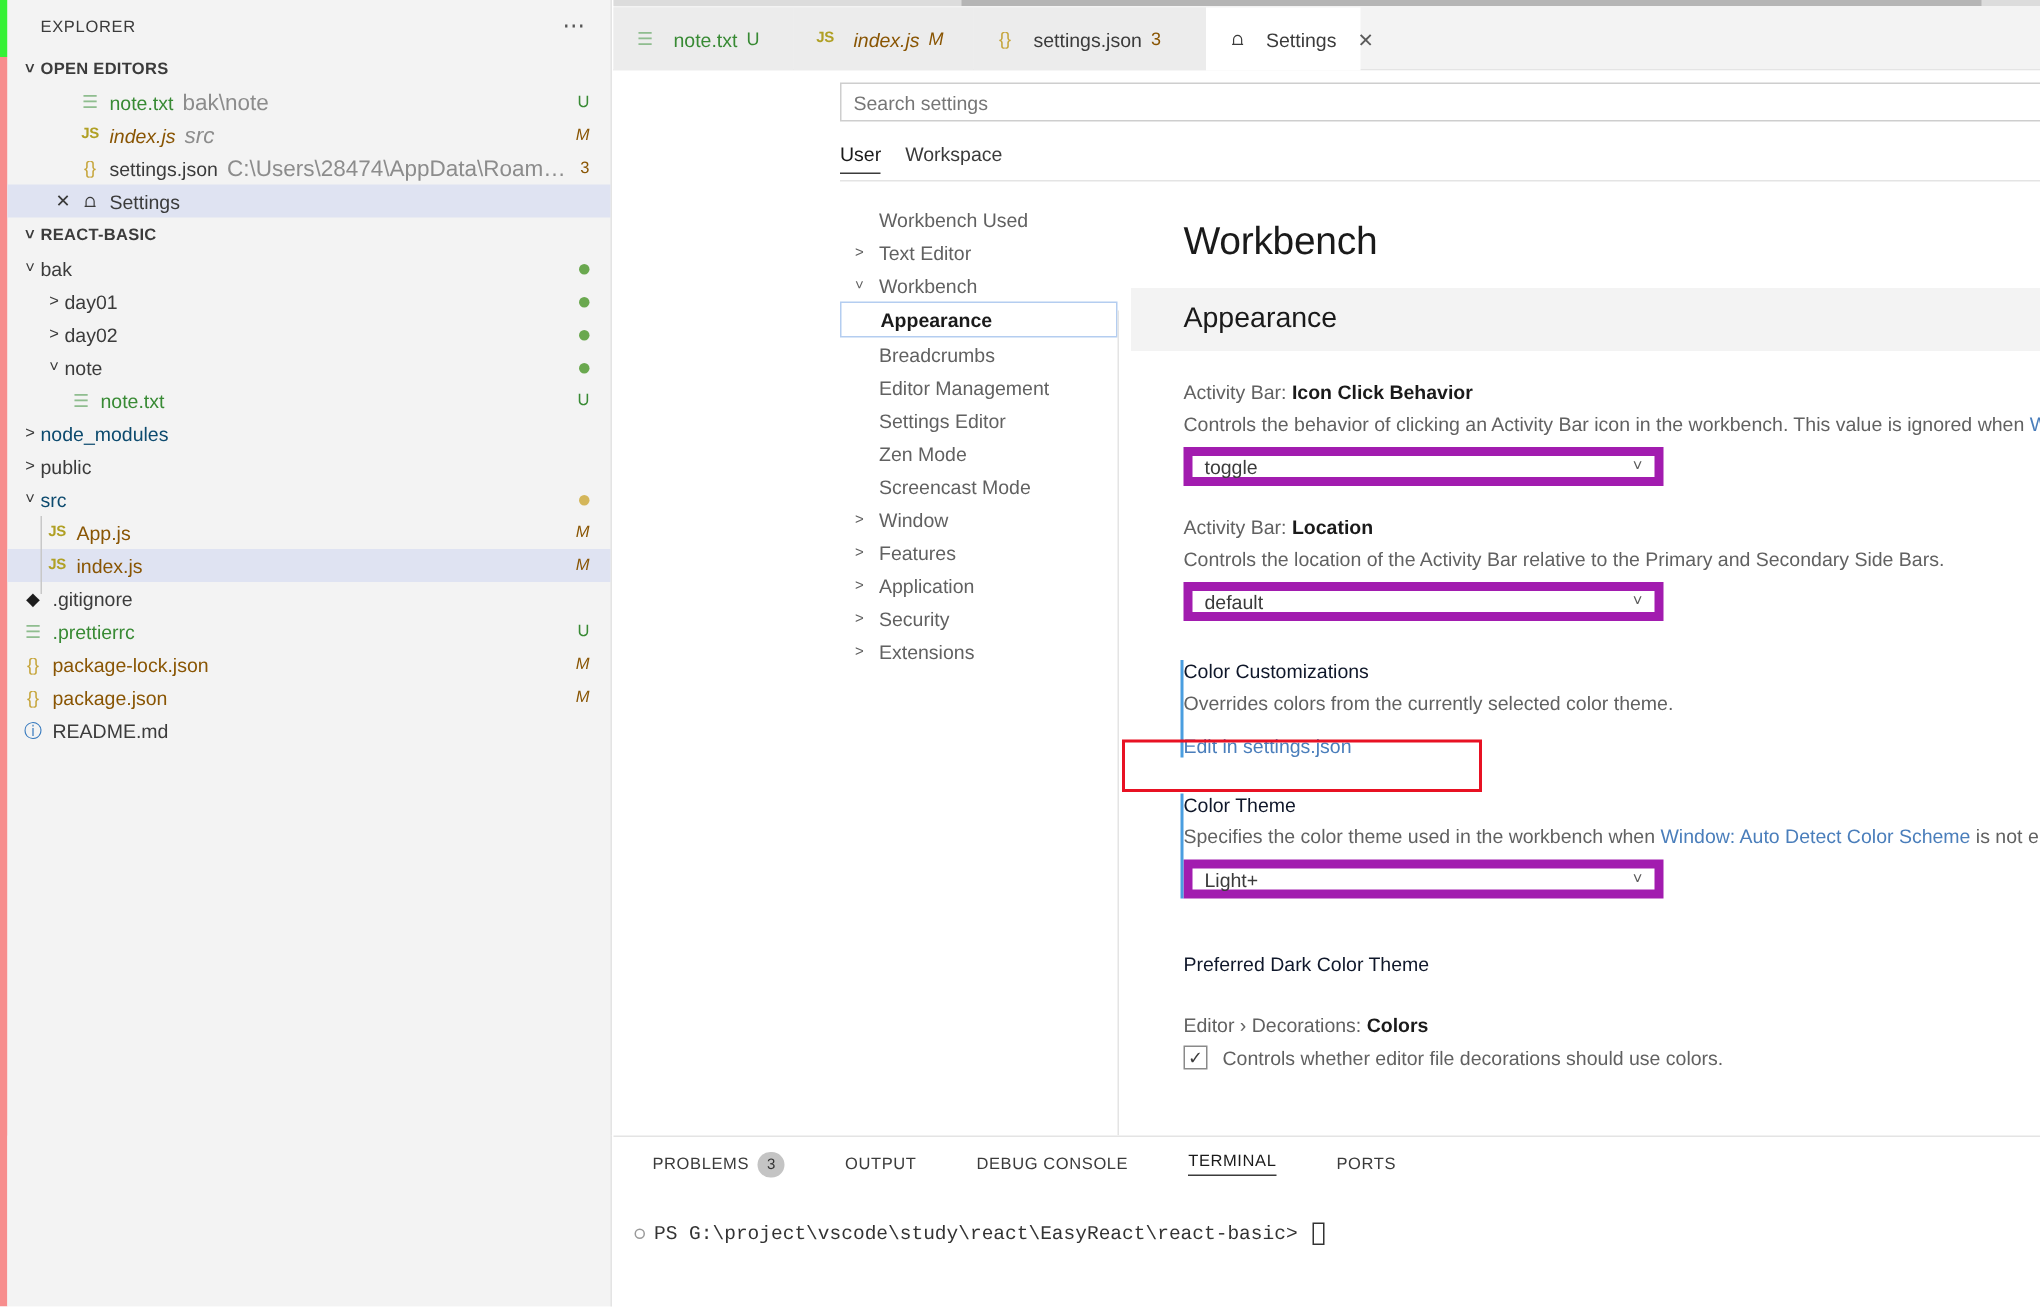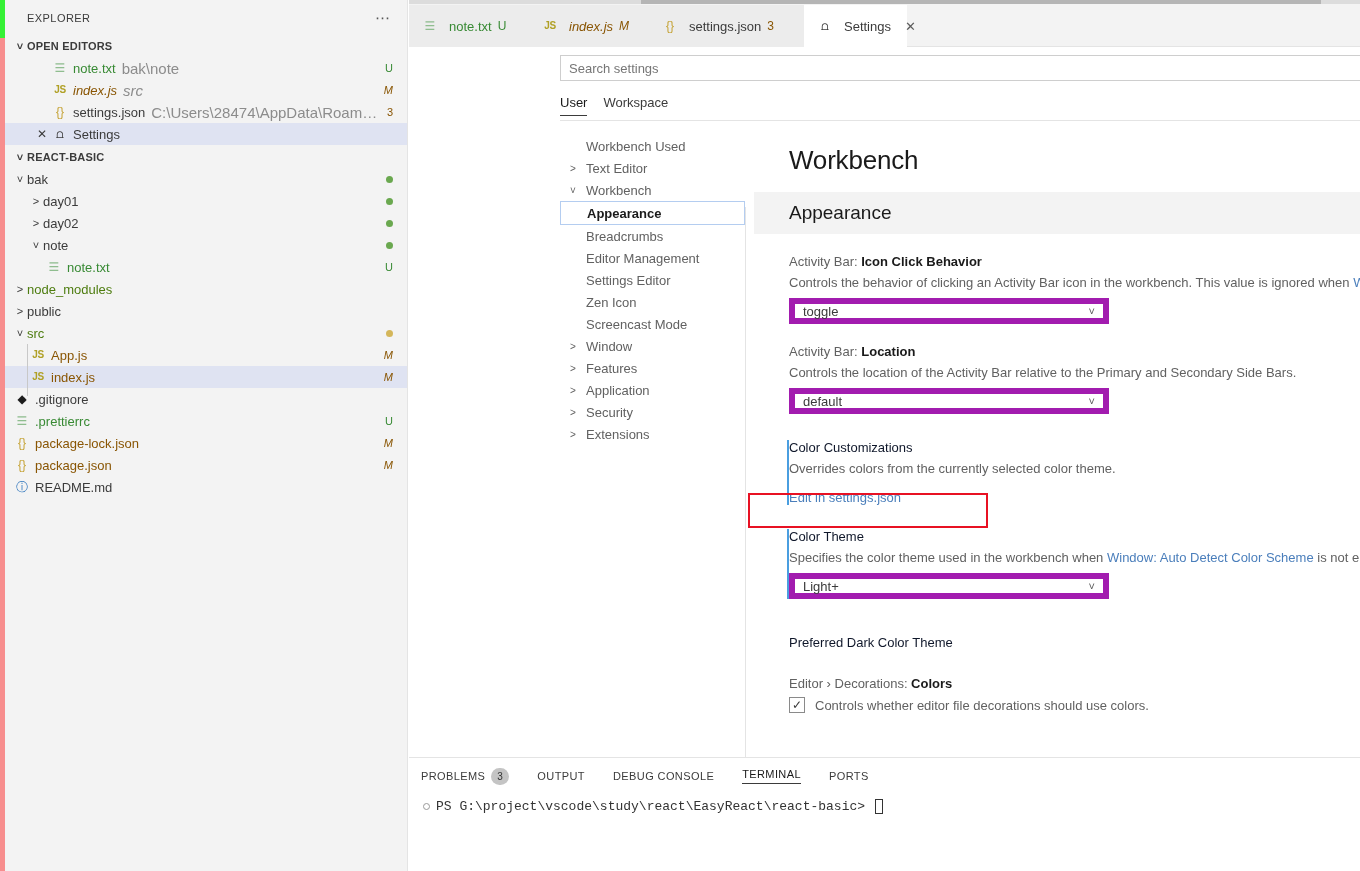--- a/index.html
+++ b/index.html
@@ -56,21 +56,21 @@
   .row {
     height: 22px; display: flex; align-items: center;
     padding-right: 14px; white-space: nowrap; cursor: default;
     font-size: 13px;
   }
   .row.sel { background: #dfe3f2; }
   .row .name { color: #3b3b3b; }
   .row .name.green  { color: #388a34; }
   .row .name.italic { font-style: italic; }
   .row .name.mod    { color: #895503; }
-  .row .name.dim    { color: #4d7c0f; }
+  .row .name.dim    { color: #0c4a6e; }
   .row .sub {
     color: #8c8c8c; font-size: 15px; margin-left: 6px; font-style: normal;
     overflow: hidden; text-overflow: ellipsis;
   }
   .row .sub.italic { font-style: italic; }
   .row .badge {
     margin-left: auto; font-size: 11px; padding-left: 8px;
   }
   .badge.u { color: #388a34; }
   .badge.m { color: #895503; font-style: italic; }
@@ -221,34 +221,34 @@
     position:absolute; left:748px; top:493px; width:240px; height:35px;
     border:2px solid #e81123; pointer-events:none;
   }
 
   
   .panel {
     position:absolute; left:409px; top:757px; width:951px; height:114px;
     background:#ffffff; border-top:1px solid #e4e4e4;
   }
   .panel-tabs {
-    display:flex; align-items:center; gap:4px; height:36px;
-    font-size:11px; letter-spacing:.4px; color:#3b3b3b;
+    display:flex; align-items:center; gap:16px; height:36px;
+    padding-left:14px; font-size:11px; letter-spacing:.4px; color:#3b3b3b;
   }
   .ptab { display:flex; align-items:center; gap:6px; padding: 0 12px; height:36px; cursor:default; }
   .ptab.active { color:#1a1a1a; }
   .ptab.active .plabel { border-bottom:1px solid #3b3b3b; padding-bottom:3px; }
   .pcount {
     background:#c4c4c4; color:#333; border-radius:9px;
     font-size:10px; min-width:18px; height:17px; padding: 0 5px;
     display:flex; align-items:center; justify-content:center;
   }
   .term-line {
     display:flex; align-items:center; gap:6px;
-    padding-left:14px; margin-top:5px;
+    padding-left:14px; margin-top:21px;
     font-family: "Liberation Mono", monospace; font-size:13px; color:#333333;
   }
   .term-bullet {
     width:7px; height:7px; border-radius:50%;
     border:1px solid #9a9a9a; background:transparent; flex:0 0 7px;
   }
   .term-cursor {
     display:inline-block; width:8px; height:15px;
     border:1px solid #333; margin-left:4px;
   }
@@ -442,21 +442,21 @@
         <div class="toc-row leaf">
           <span class="tlabel">Breadcrumbs</span>
         </div>
         <div class="toc-row leaf">
           <span class="tlabel">Editor Management</span>
         </div>
         <div class="toc-row leaf">
           <span class="tlabel">Settings Editor</span>
         </div>
         <div class="toc-row leaf">
-          <span class="tlabel">Zen Icon</span>
+          <span class="tlabel">Zen Mode</span>
         </div>
         <div class="toc-row leaf">
           <span class="tlabel">Screencast Mode</span>
         </div>
         <div class="toc-row">
           <span class="tchev">˃</span>
           <span class="tlabel">Window</span>
         </div>
         <div class="toc-row">
           <span class="tchev">˃</span>

